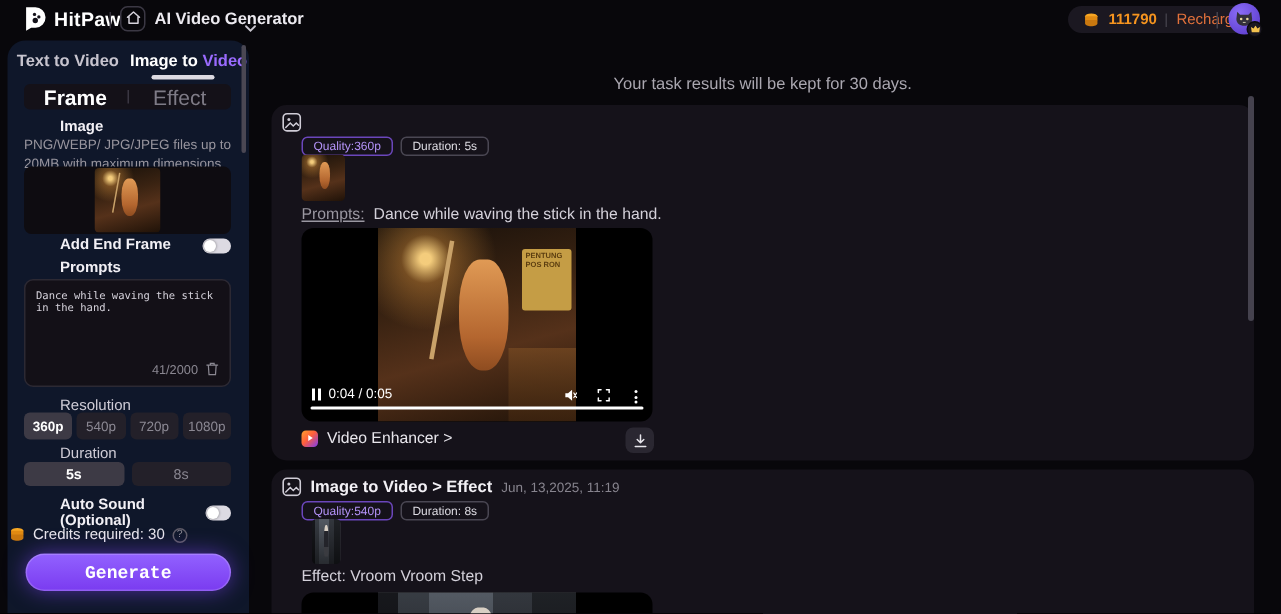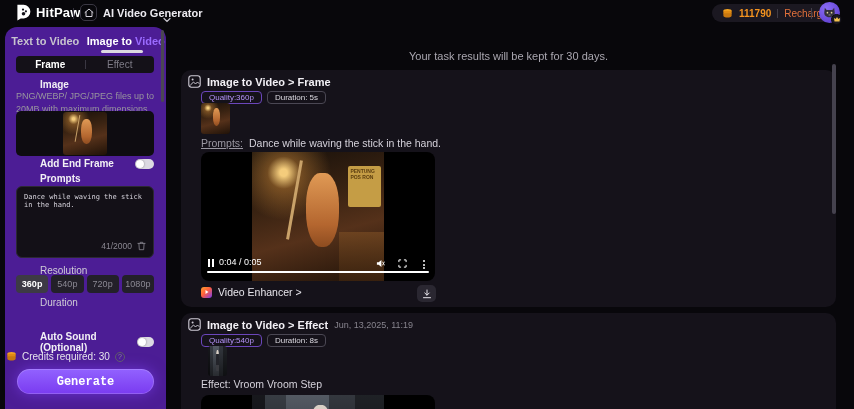--- a/index.html
+++ b/index.html
@@ -17,27 +17,27 @@
   .credit-pill{height:18px;background:#1b1821;border-radius:9px;display:flex;align-items:center;
                padding:0 10px;gap:6px;}
   .credits-num{font-size:10px;font-weight:bold;color:#f5941f;}
   .recharge{font-size:10px;color:#e2713b;}
   .avatar{width:21px;height:21px;border-radius:50%;background:radial-gradient(circle at 35% 30%,#8a6cf6,#5636c8);
           display:flex;align-items:center;justify-content:center;position:relative;}
   .avatar-badge{position:absolute;right:-2px;bottom:-2px;width:9px;height:9px;border-radius:50%;
                 background:#1b1821;border:1px solid #0a090d;display:flex;align-items:center;justify-content:center;}
 
   
-  .sidebar{left:5px;top:27px;width:161px;height:382px;background:#4c1d95;border-radius:12px 12px 0 0;}
+  .sidebar{left:5px;top:27px;width:161px;height:382px;background:#0f172a;border-radius:12px 12px 0 0;}
   .side-tab{font-size:11px;font-weight:600;color:#c7c4ce;}
   .side-tab .accent{color:#9a6bff;}
   .tab-indicator{width:42px;height:3px;border-radius:2px;background:#dcdae1;}
   .seg{left:11px;top:29px;width:138px;height:17px;background:#141118;border-radius:4px;
        display:flex;align-items:center;}
-  .seg-item{flex:1;text-align:center;font-size:10px;color:#7e7b86;}
+  .seg-item{flex:1;text-align:center;font-size:14px;color:#7e7b86;}
   .seg-item.on{color:#fff;font-weight:bold;}
   .seg-div{width:1px;height:9px;background:#3a3742;}
   .side-label{font-size:10px;font-weight:bold;color:#f2f0f5;padding-left:24px;}
   .hint{font-size:9px;line-height:1.45;color:#98959e;}
   .img-box{left:11px;top:84px;width:138px;height:45px;background:#0e0c11;border-radius:5px;
            display:flex;align-items:center;justify-content:center;}
   .toggle{width:19px;height:10px;background:#dcdae2;border-radius:5px;position:relative;}
   .toggle .knob{position:absolute;left:1px;top:1px;width:8px;height:8px;border-radius:50%;
                 background:#fff;box-shadow:0 0 2px rgba(0,0,0,.45);}
   .prompt-box{left:11px;top:159px;width:138px;height:72px;background:#131017;border:1px solid #2c2933;
@@ -206,20 +206,24 @@
 
     <div class="abs side-label" style="left:11px;top:238px;font-weight:normal;color:#cfccd6;">Resolution</div>
     <div class="abs chip-row" style="top:248px;">
       <div class="chip on">360p</div>
       <div class="chip">540p</div>
       <div class="chip">720p</div>
       <div class="chip">1080p</div>
     </div>
 
     <div class="abs side-label" style="left:11px;top:270px;font-weight:normal;color:#cfccd6;">Duration</div>
+    <div class="abs chip-row" style="top:281px;gap:5px;">
+      <div class="dchip on">5s</div>
+      <div class="dchip">8s</div>
+    </div>
 
     <div class="abs row" style="left:11px;top:304px;width:138px;justify-content:space-between;">
       <span class="side-label">Auto Sound (Optional)</span>
       <div class="toggle">
           <div class="knob"></div>
         </div>
     </div>
 
     <div class="abs row" style="left:1px;top:324px;gap:5px;align-items:center;">
       <span style="display:flex;">
@@ -242,21 +246,20 @@
 
   <div class="abs card" style="top:70px;height:237px;">
     <div class="row" style="position:absolute;left:7px;top:5px;gap:6px;">
       <span style="display:flex;">
         <svg width="13" height="13" viewBox="0 0 13 13">
             <rect x=".8" y=".8" width="11.4" height="11.4" rx="2.6" fill="none" stroke="#cfccd6" stroke-width="1.1"></rect>
             <circle cx="4.6" cy="4.6" r="1" fill="#cfccd6"></circle>
             <path d="M2.5 10 5.5 7l2 2 2-2 1.5 1.5" fill="none" stroke="#cfccd6" stroke-width="1" stroke-linecap="round"></path>
           </svg>
       </span>
-      <span class="card-title">Image to Video &gt; Frame</span>
     </div>
     <div class="row" style="position:absolute;left:20px;top:21px;gap:5px;">
       <span class="tag purple">Quality:360p</span>
       <span class="tag plain">Duration: 5s</span>
     </div>
     <div class="thumb scene-warm" style="position:absolute;left:20px;top:33px;width:29px;height:31px;">
       <div class="figure"></div>
     </div>
     <div class="prompt-line" style="position:absolute;left:20px;top:67px;">
       <span class="lbl">Prompts:</span><span>Dance while waving the stick in the hand.</span>

